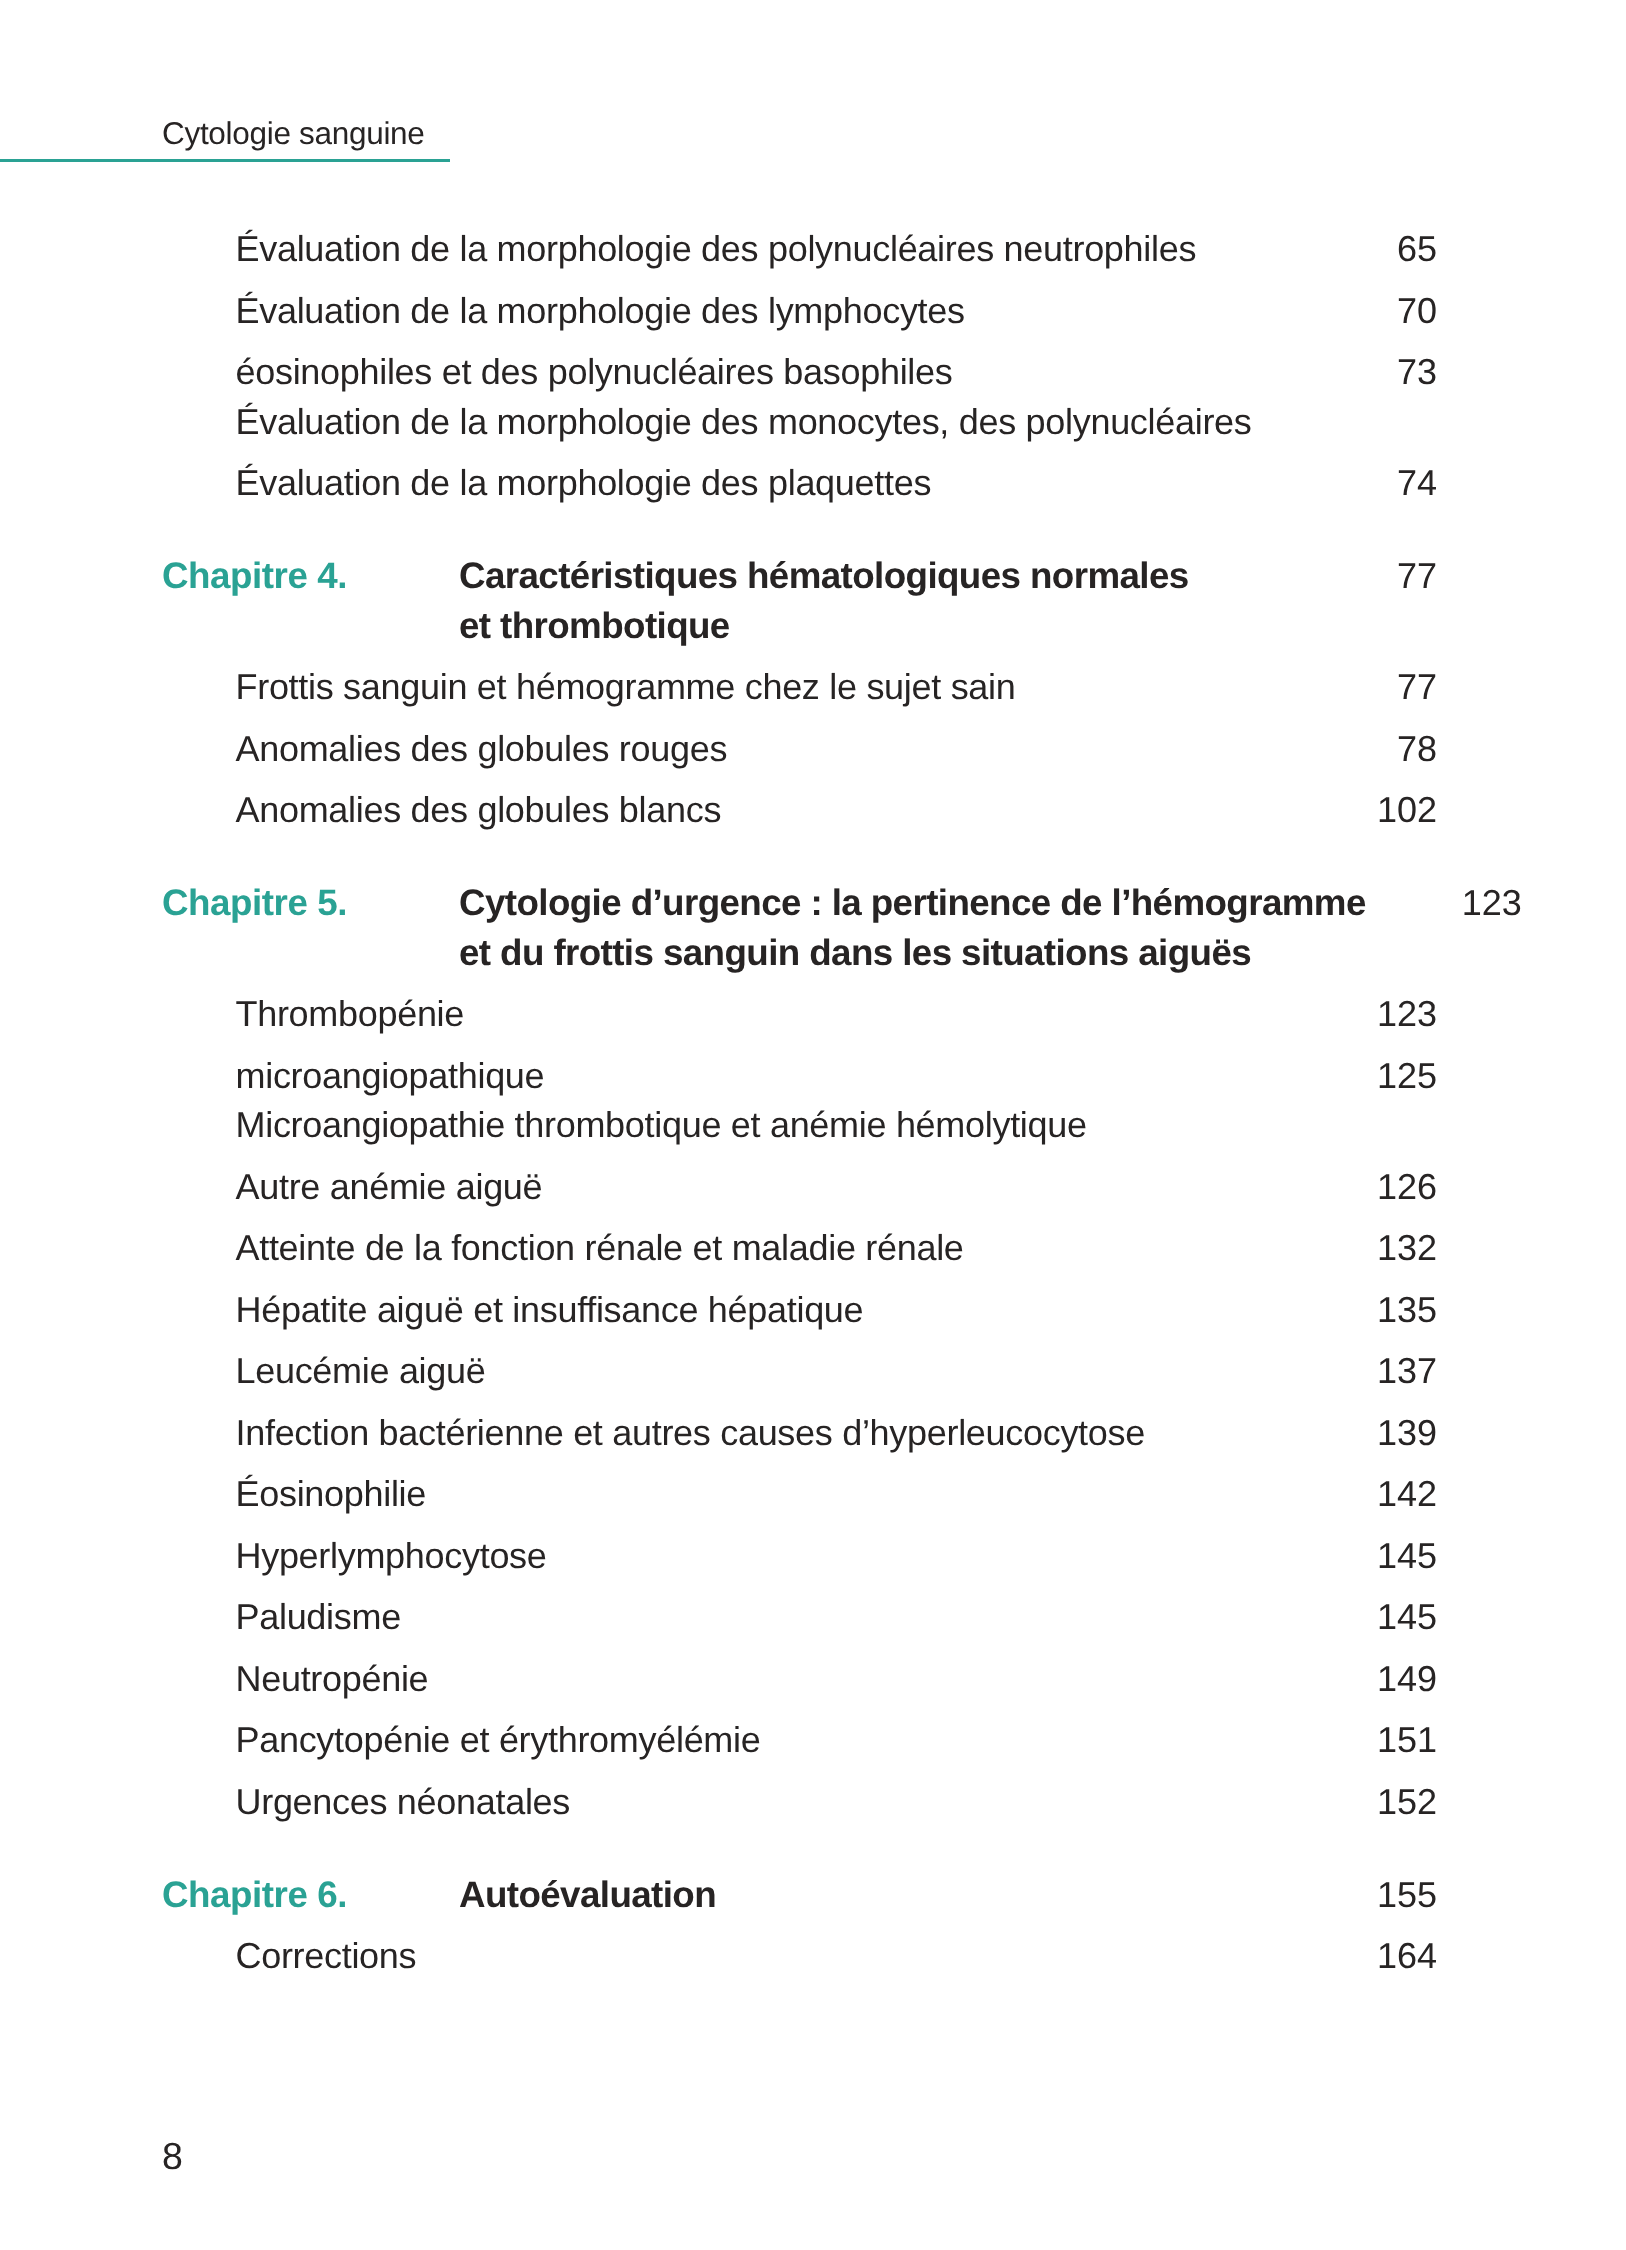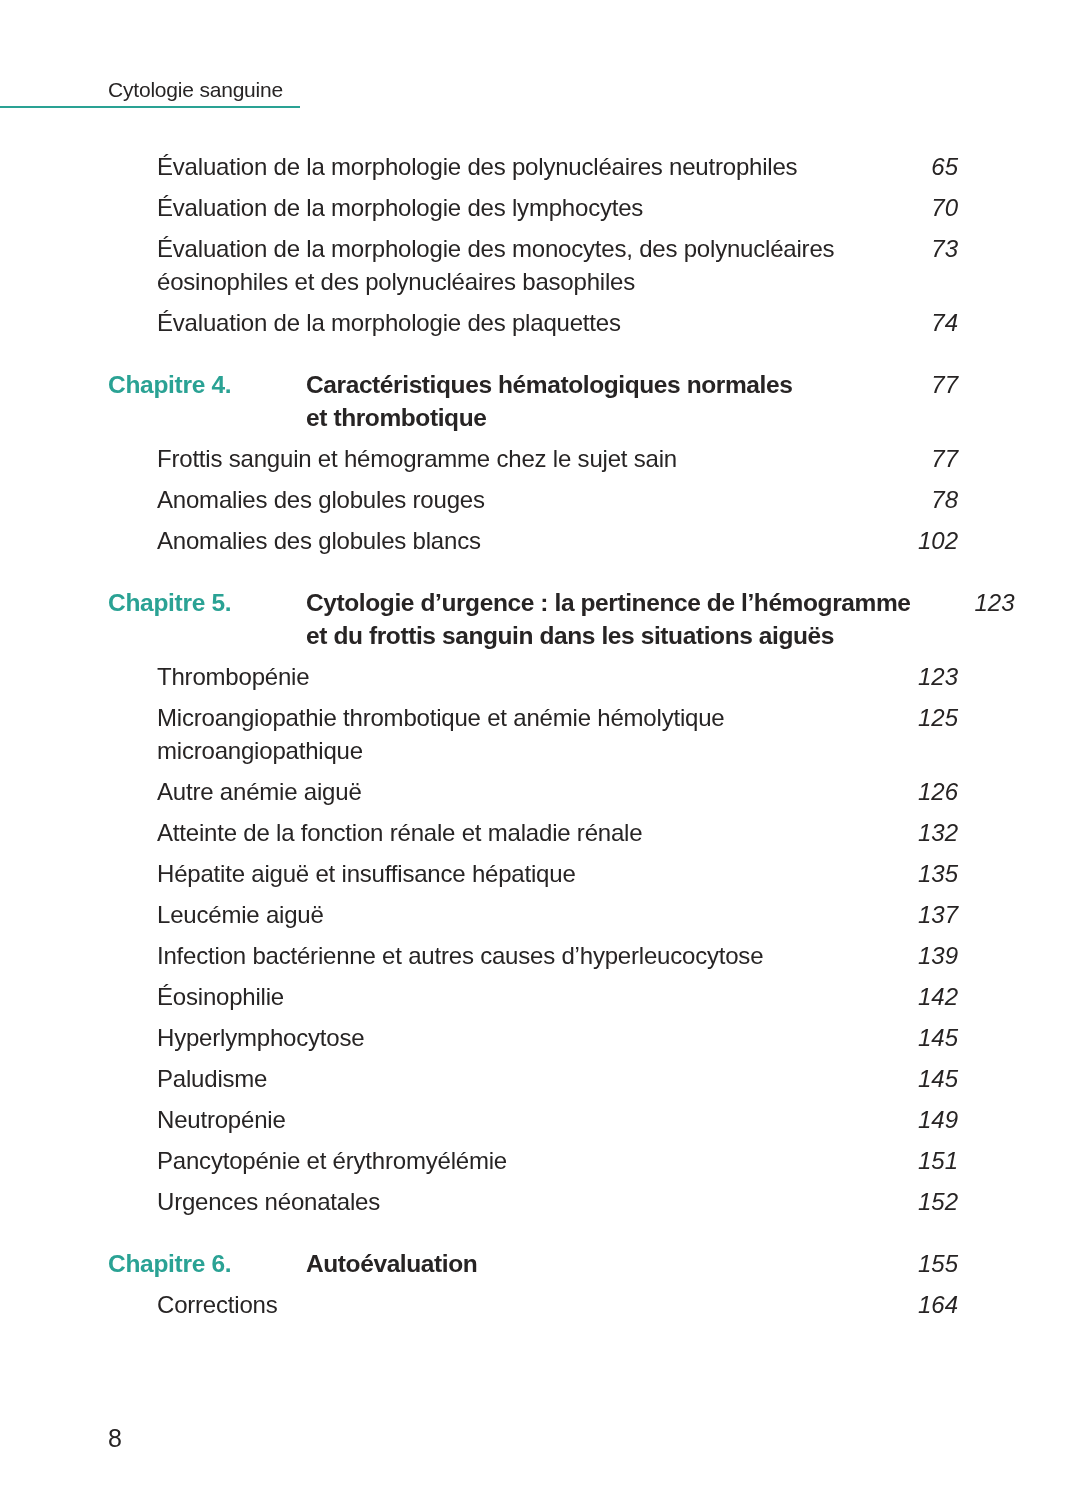--- a/index.html
+++ b/index.html
@@ -59,21 +59,20 @@
   }
   .lbl-line {
     display: block;
     white-space: nowrap;
   }
   .entry-page {
     line-height: 33px;
     min-width: 56px;
     text-align: right;
     flex-shrink: 0;
-    font-style: italic;
   }
   .chapter-row { font-weight: bold; font-size: 24.5px; gap: 48px; }
   .chapter-label {
     width: 150px;
     flex-shrink: 0;
     align-self: flex-start;
     line-height: 33px;
     color: var(--accent);
     letter-spacing: -0.3px;
   }
@@ -110,22 +109,22 @@
         <div class="row">
           <div class="entry-label">Évaluation de la morphologie des polynucléaires neutrophiles</div>
           <div class="entry-page">65</div>
         </div>
         <div class="row">
           <div class="entry-label">Évaluation de la morphologie des lymphocytes</div>
           <div class="entry-page">70</div>
         </div>
         <div class="row">
           <div class="entry-label">
+            <span class="lbl-line">éosinophiles et des polynucléaires basophiles</span>
             <span class="lbl-line">Évaluation de la morphologie des monocytes, des polynucléaires</span>
-            <span class="lbl-line">éosinophiles et des polynucléaires basophiles</span>
           </div>
           <div class="entry-page">73</div>
         </div>
         <div class="row">
           <div class="entry-label">Évaluation de la morphologie des plaquettes</div>
           <div class="entry-page">74</div>
         </div>
       </div>
     </div>
 
@@ -163,22 +162,22 @@
         </div>
         <div class="entry-page">123</div>
       </div>
       <div class="entries">
         <div class="row">
           <div class="entry-label">Thrombopénie</div>
           <div class="entry-page">123</div>
         </div>
         <div class="row">
           <div class="entry-label">
+            <span class="lbl-line">microangiopathique</span>
             <span class="lbl-line">Microangiopathie thrombotique et anémie hémolytique</span>
-            <span class="lbl-line">microangiopathique</span>
           </div>
           <div class="entry-page">125</div>
         </div>
         <div class="row">
           <div class="entry-label">Autre anémie aiguë</div>
           <div class="entry-page">126</div>
         </div>
         <div class="row">
           <div class="entry-label">Atteinte de la fonction rénale et maladie rénale</div>
           <div class="entry-page">132</div>

